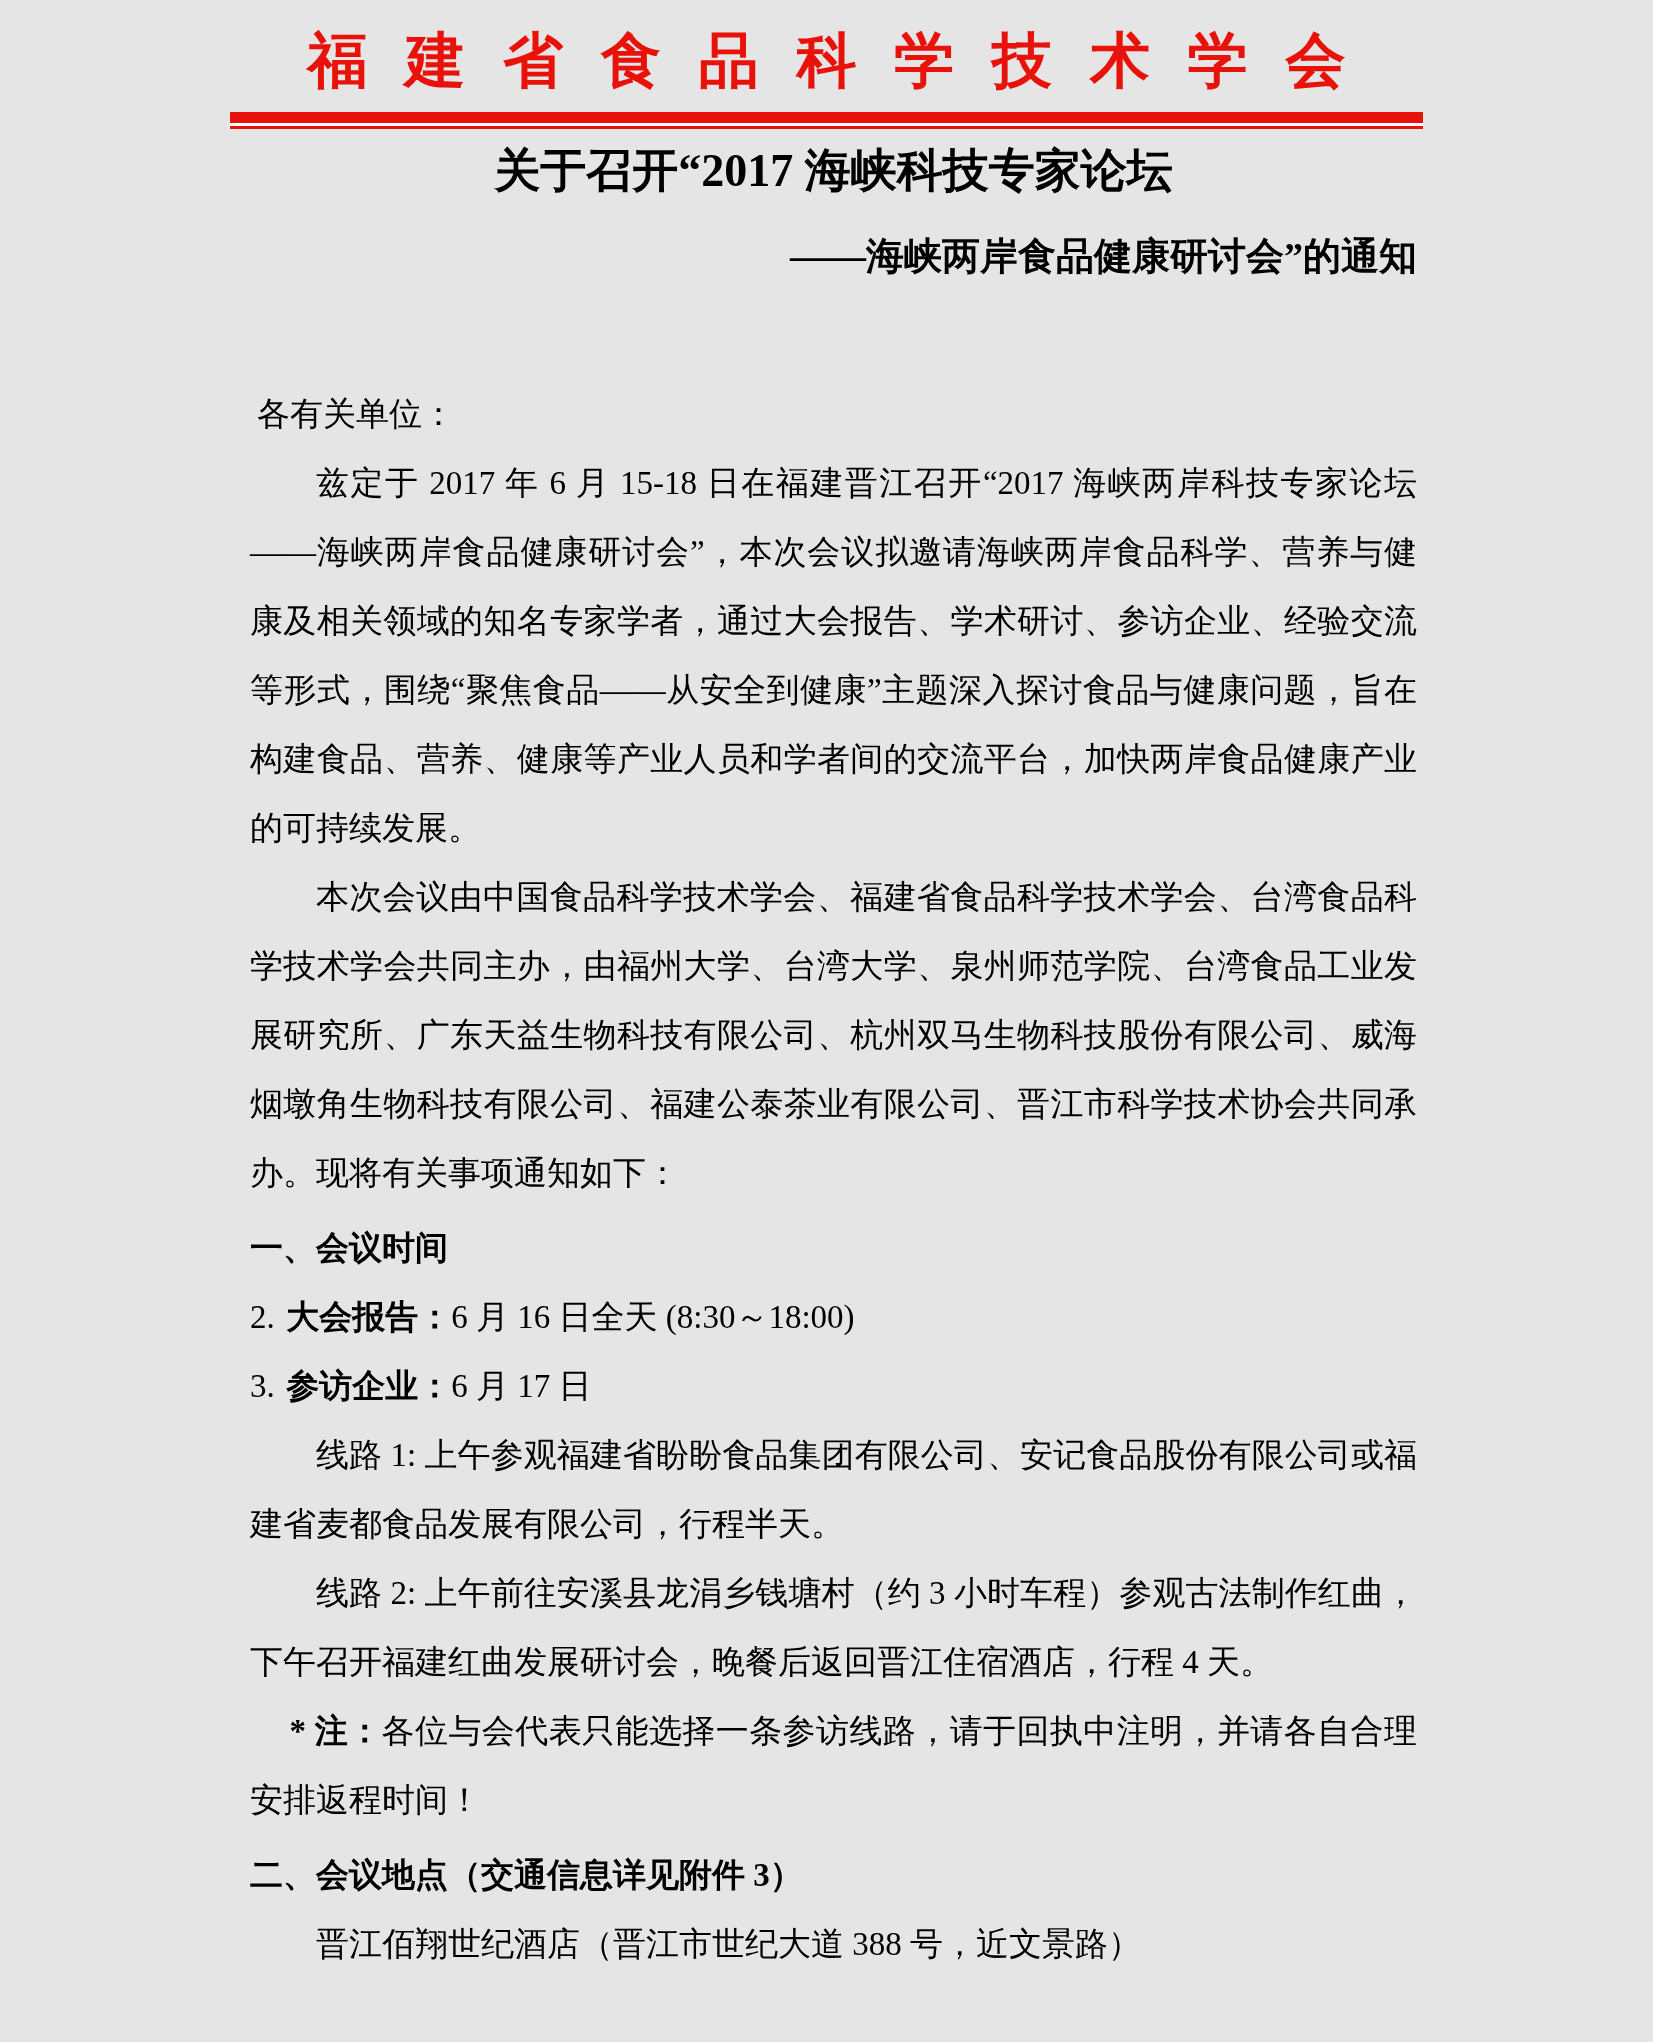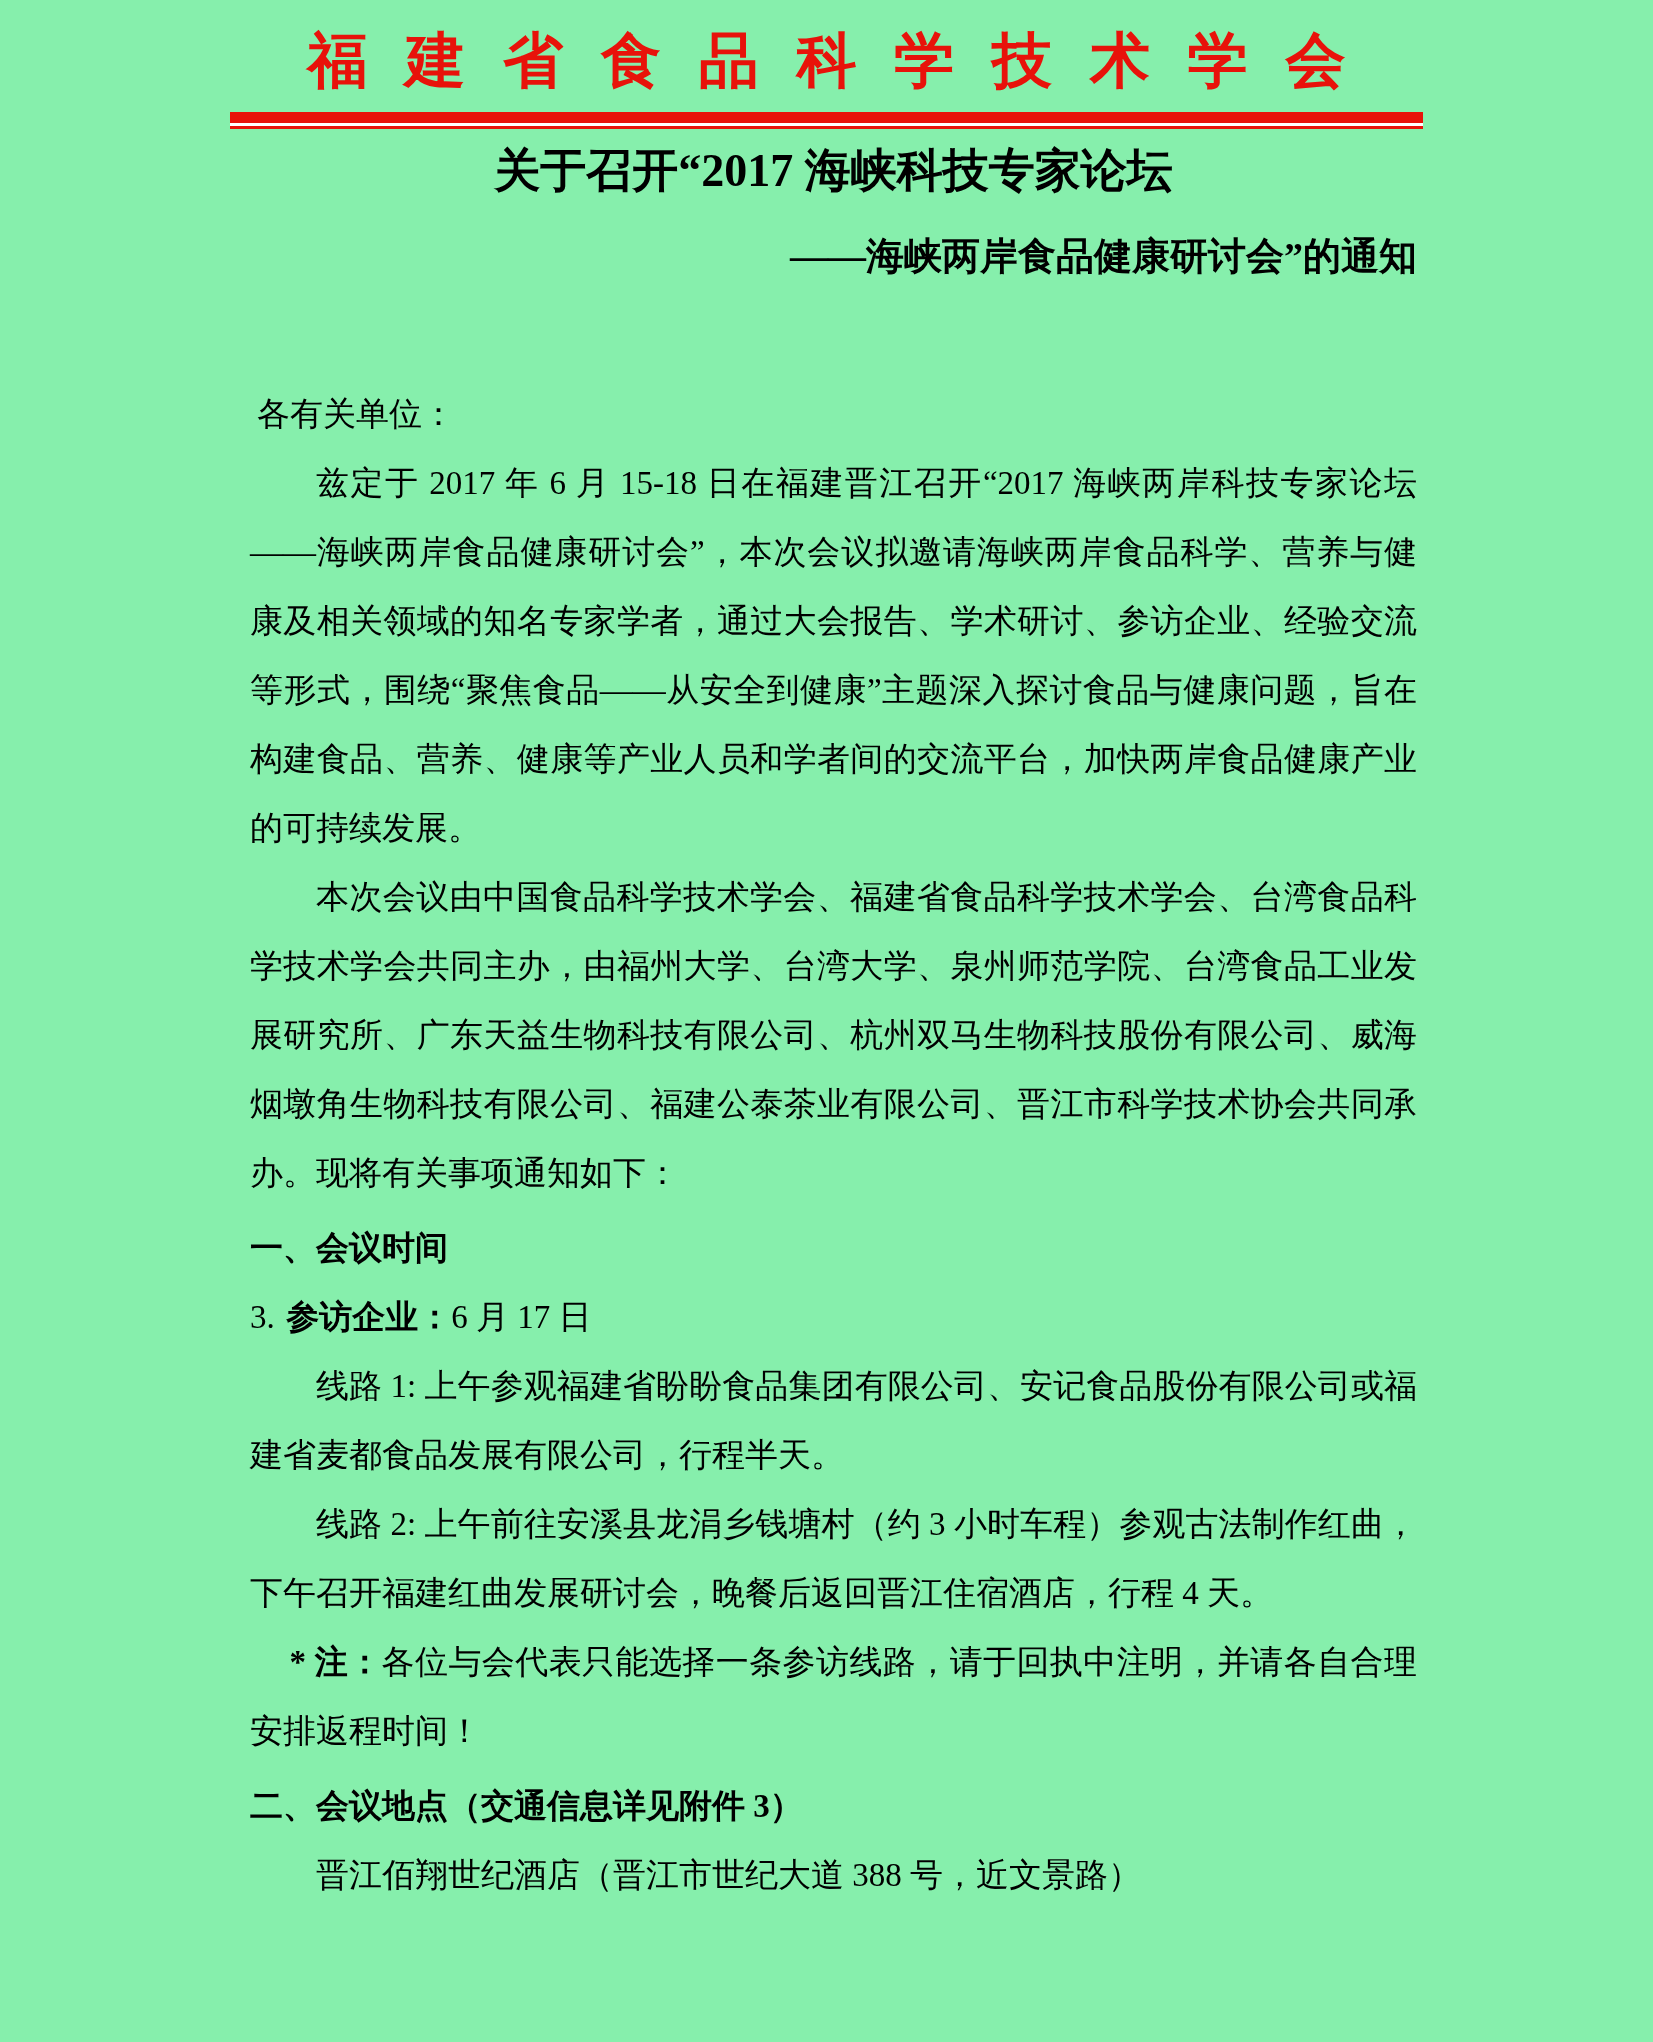--- a/index.html
+++ b/index.html
@@ -1,20 +1,20 @@
 <!DOCTYPE html>
 <html lang="zh"><head>
 <meta charset="utf-8">
 <style>
   html, body { margin: 0; padding: 0; background: #ffffff; }
   .page {
     position: relative;
     width: 1653px;
     height: 2042px;
-    background: #86efac;
+    background: #e5e5e5;
     overflow: hidden;
     font-family: "Liberation Serif", "DejaVu Serif", serif;
     color: #000000;
   }
   
   .org-header {
     margin: 25px 230px 0 230px;
     text-align: center;
     color: #e8120a;
     font-size: 60px;
@@ -82,20 +82,21 @@
 
     <p class="salutation">各有关单位：</p>
 
     <p class="indent-2">兹定于 2017 年 6 月 15-18 日在福建晋江召开“2017 海峡两岸科技专家论坛——海峡两岸食品健康研讨会”，本次会议拟邀请海峡两岸食品科学、营养与健康及相关领域的知名专家学者，通过大会报告、学术研讨、参访企业、经验交流等形式，围绕“聚焦食品——从安全到健康”主题深入探讨食品与健康问题，旨在构建食品、营养、健康等产业人员和学者间的交流平台，加快两岸食品健康产业的可持续发展。</p>
 
     <p class="indent-2">本次会议由中国食品科学技术学会、福建省食品科学技术学会、台湾食品科学技术学会共同主办，由福州大学、台湾大学、泉州师范学院、台湾食品工业发展研究所、广东天益生物科技有限公司、杭州双马生物科技股份有限公司、威海烟墩角生物科技有限公司、福建公泰茶业有限公司、晋江市科学技术协会共同承办。现将有关事项通知如下：</p>
 
     <p class="section-heading">一、会议时间</p>
 
 
+    <p class="numbered-item"><span class="item-num">2.</span><span class="item-label">大会报告：</span><span>6 月 16 日全天 (8:30～18:00)</span></p>
 
     <p class="numbered-item"><span class="item-num">3.</span><span class="item-label">参访企业：</span><span>6 月 17 日</span></p>
 
     <p class="indent-2">线路 1: 上午参观福建省盼盼食品集团有限公司、安记食品股份有限公司或福建省麦都食品发展有限公司，行程半天。</p>
 
     <p class="indent-2">线路 2: 上午前往安溪县龙涓乡钱塘村（约 3 小时车程）参观古法制作红曲，下午召开福建红曲发展研讨会，晚餐后返回晋江住宿酒店，行程 4 天。</p>
 
     <p class="indent-note"><span class="note-label">* 注：</span><span>各位与会代表只能选择一条参访线路，请于回执中注明，并请各自合理安排返程时间！</span></p>
 
     <p class="section-heading">二、会议地点（交通信息详见附件 3）</p>

